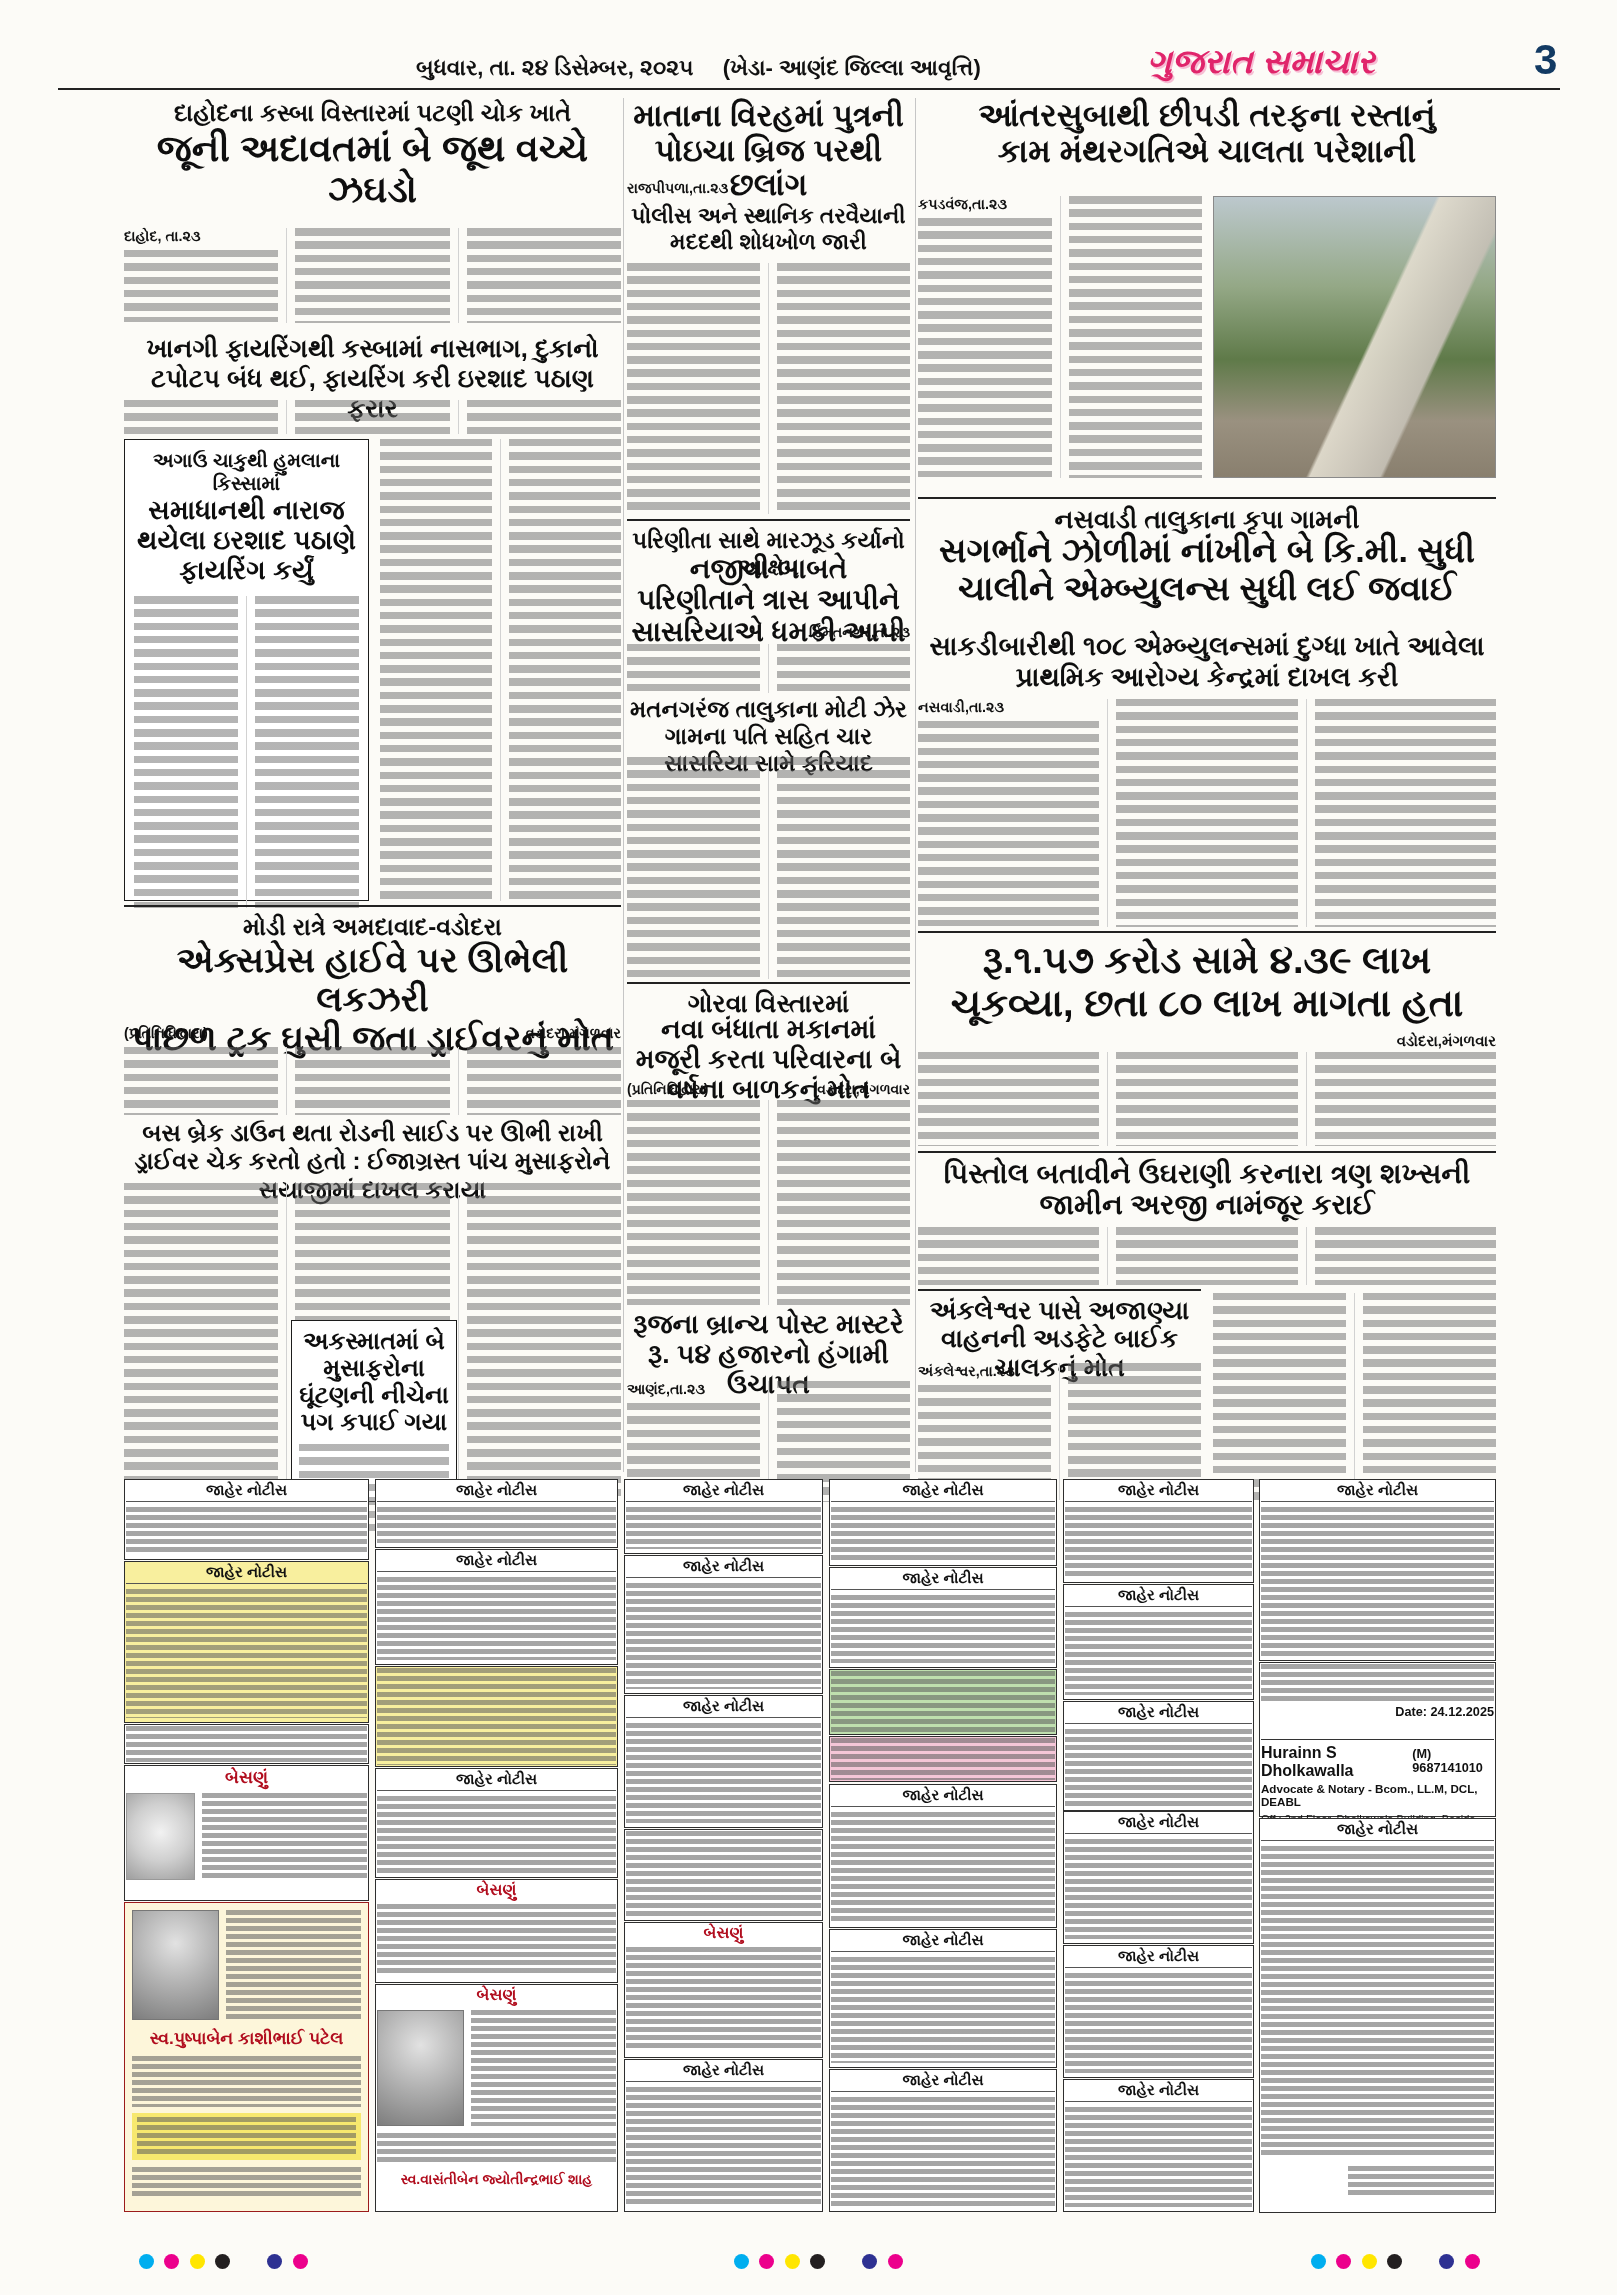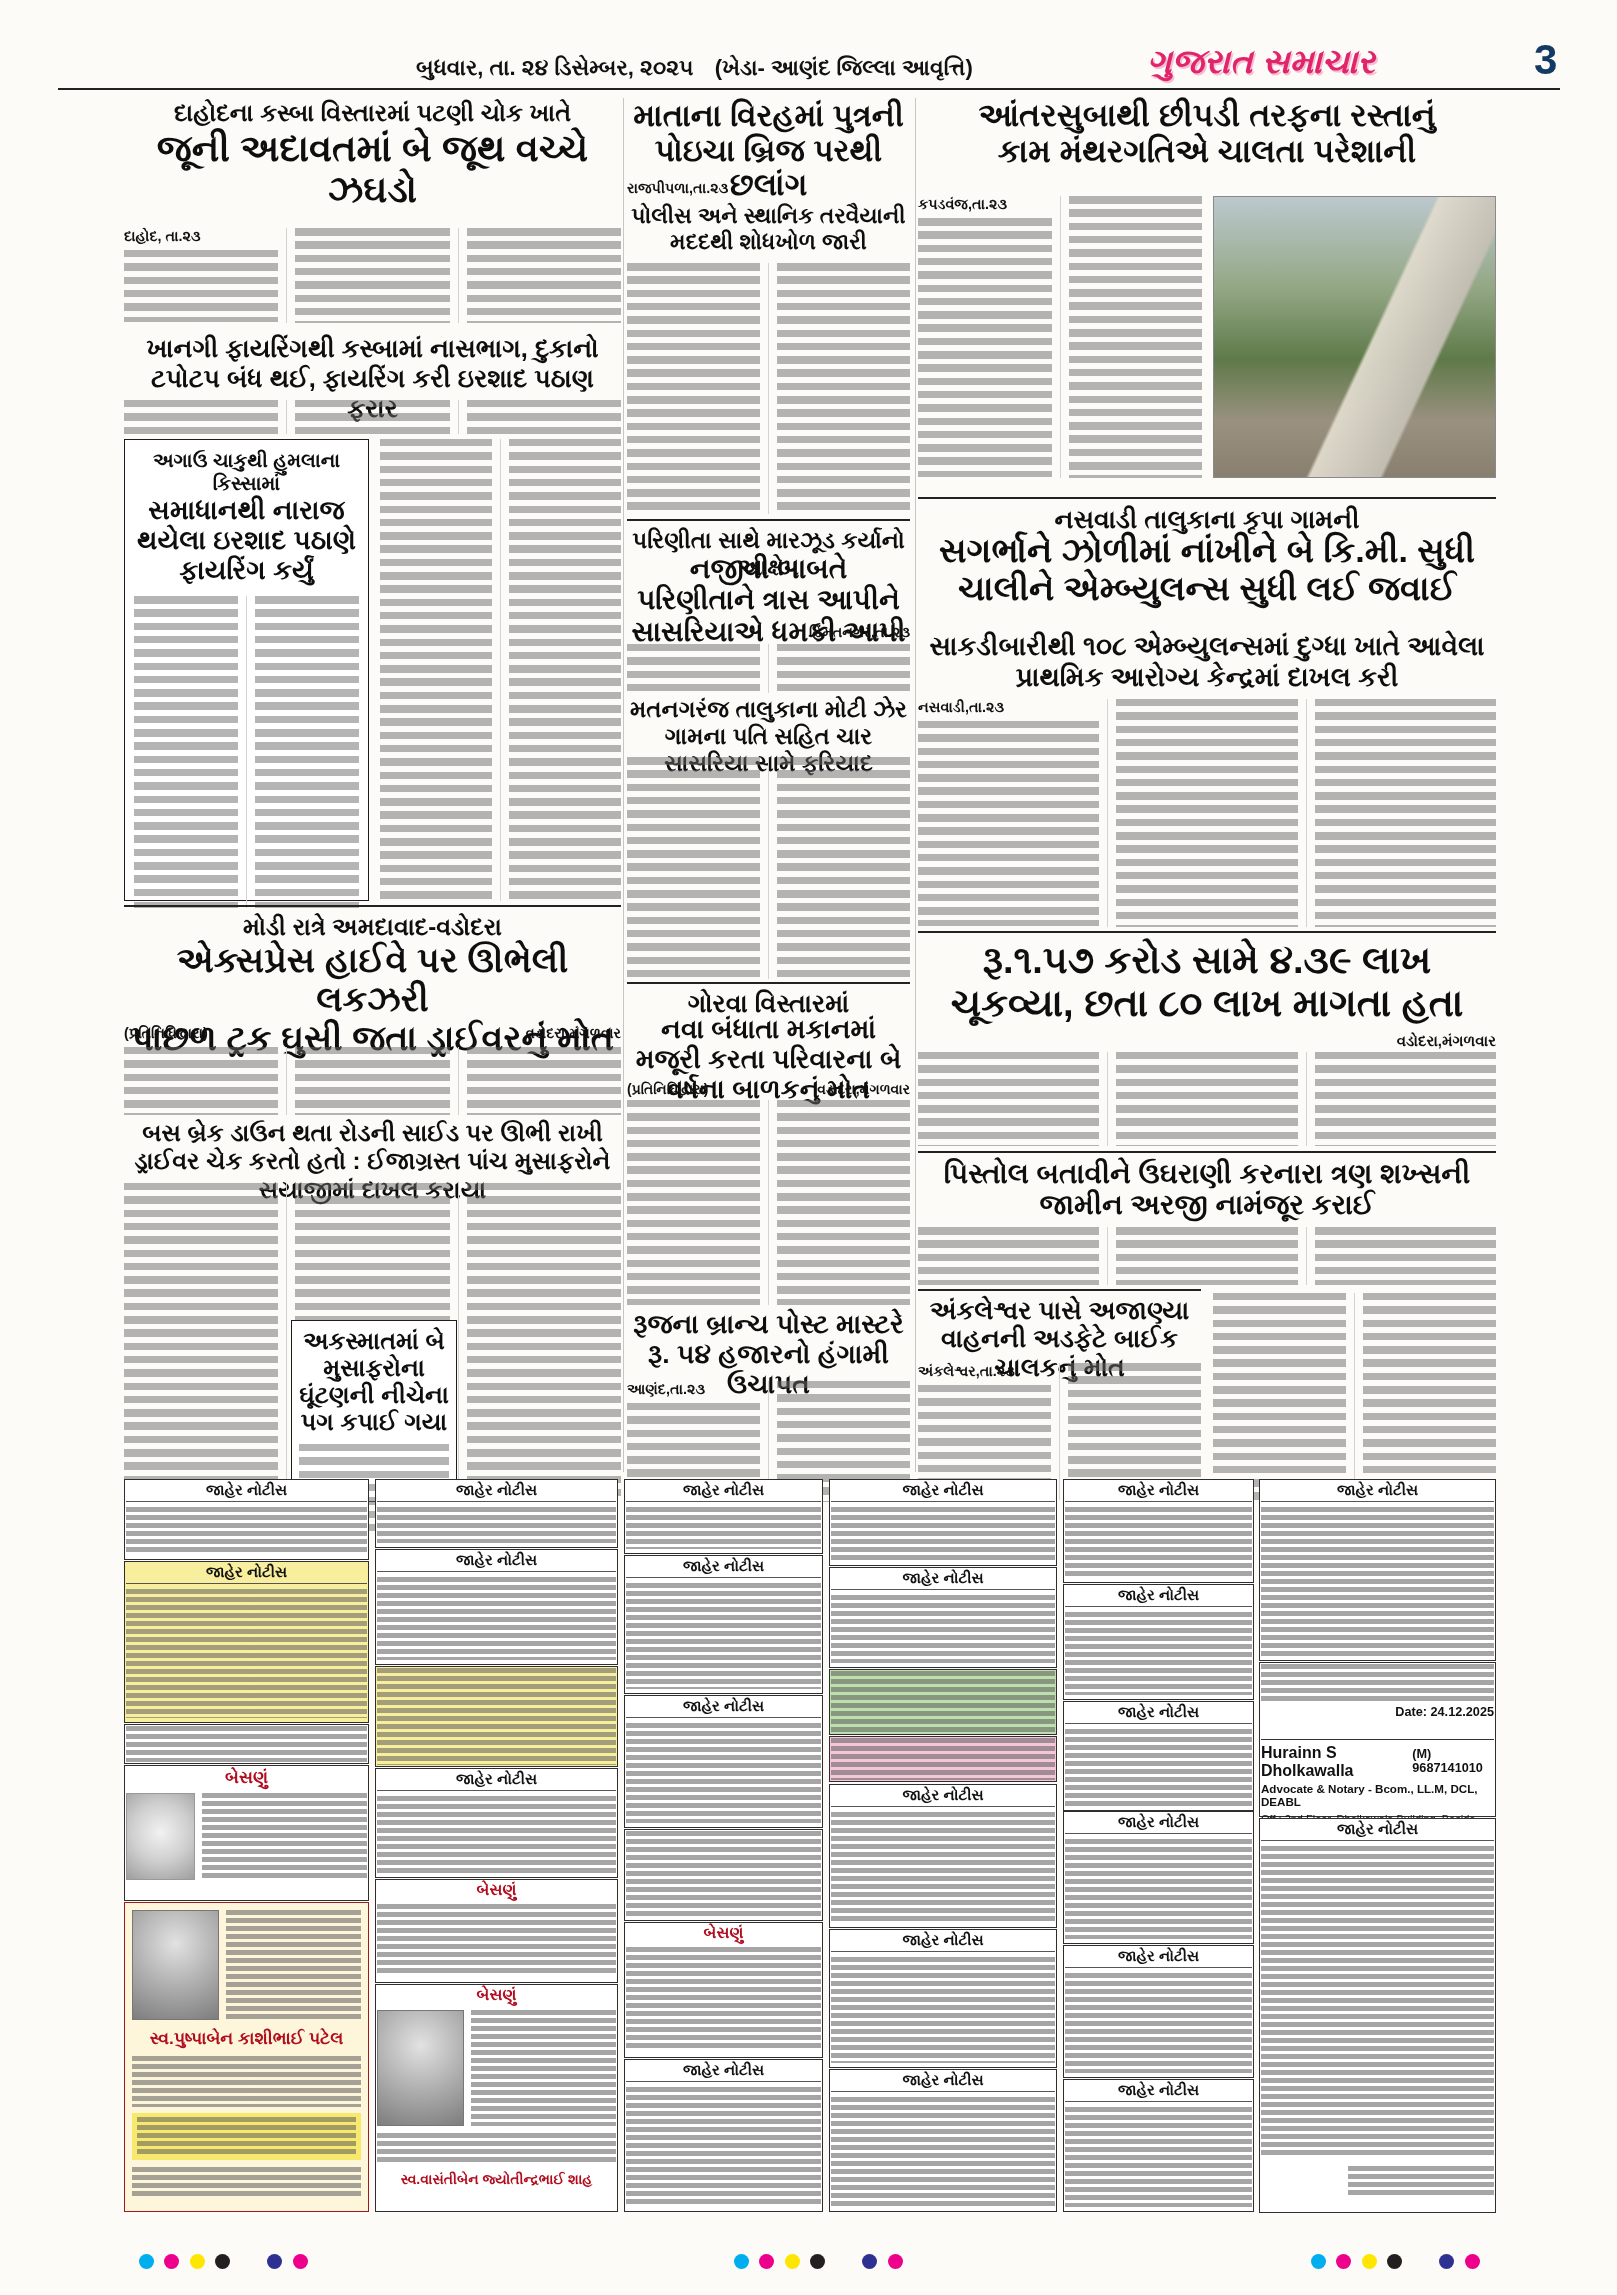--- a/index.html
+++ b/index.html
@@ -37,21 +37,21 @@
   .regs { display:flex; align-items:center; }
 </style>
 </head>
 <body>
 
 <div class="page">
 
   <header>
     <div class="abs bold" style="left:416px;top:55px;font-size:22px;white-space:nowrap">
       <span>બુધવાર, તા. ૨૪ ડિસેમ્બર, ૨૦૨૫</span>
-      <span style="margin-left:15px">(ખેડા- આણંદ જિલ્લા આવૃત્તિ)</span>
+      <span style="margin-left:23px">(ખેડા- આણંદ જિલ્લા આવૃત્તિ)</span>
     </div>
     <div class="abs logo" style="left:1147px;top:42px;font-size:34px;white-space:nowrap">ગુજરાત સમાચાર</div>
     <div class="abs bold" style="left:1534px;top:36px;font-size:42px;color:#123a63">3</div>
     <div class="hr" style="left:58px;top:88px;width:1502px;height:2.3px"></div>
   </header>
 
   <div class="vr" style="left:623px;top:98px;height:1374px"></div>
   <div class="vr" style="left:915px;top:98px;height:1374px"></div>
 
   <section>

